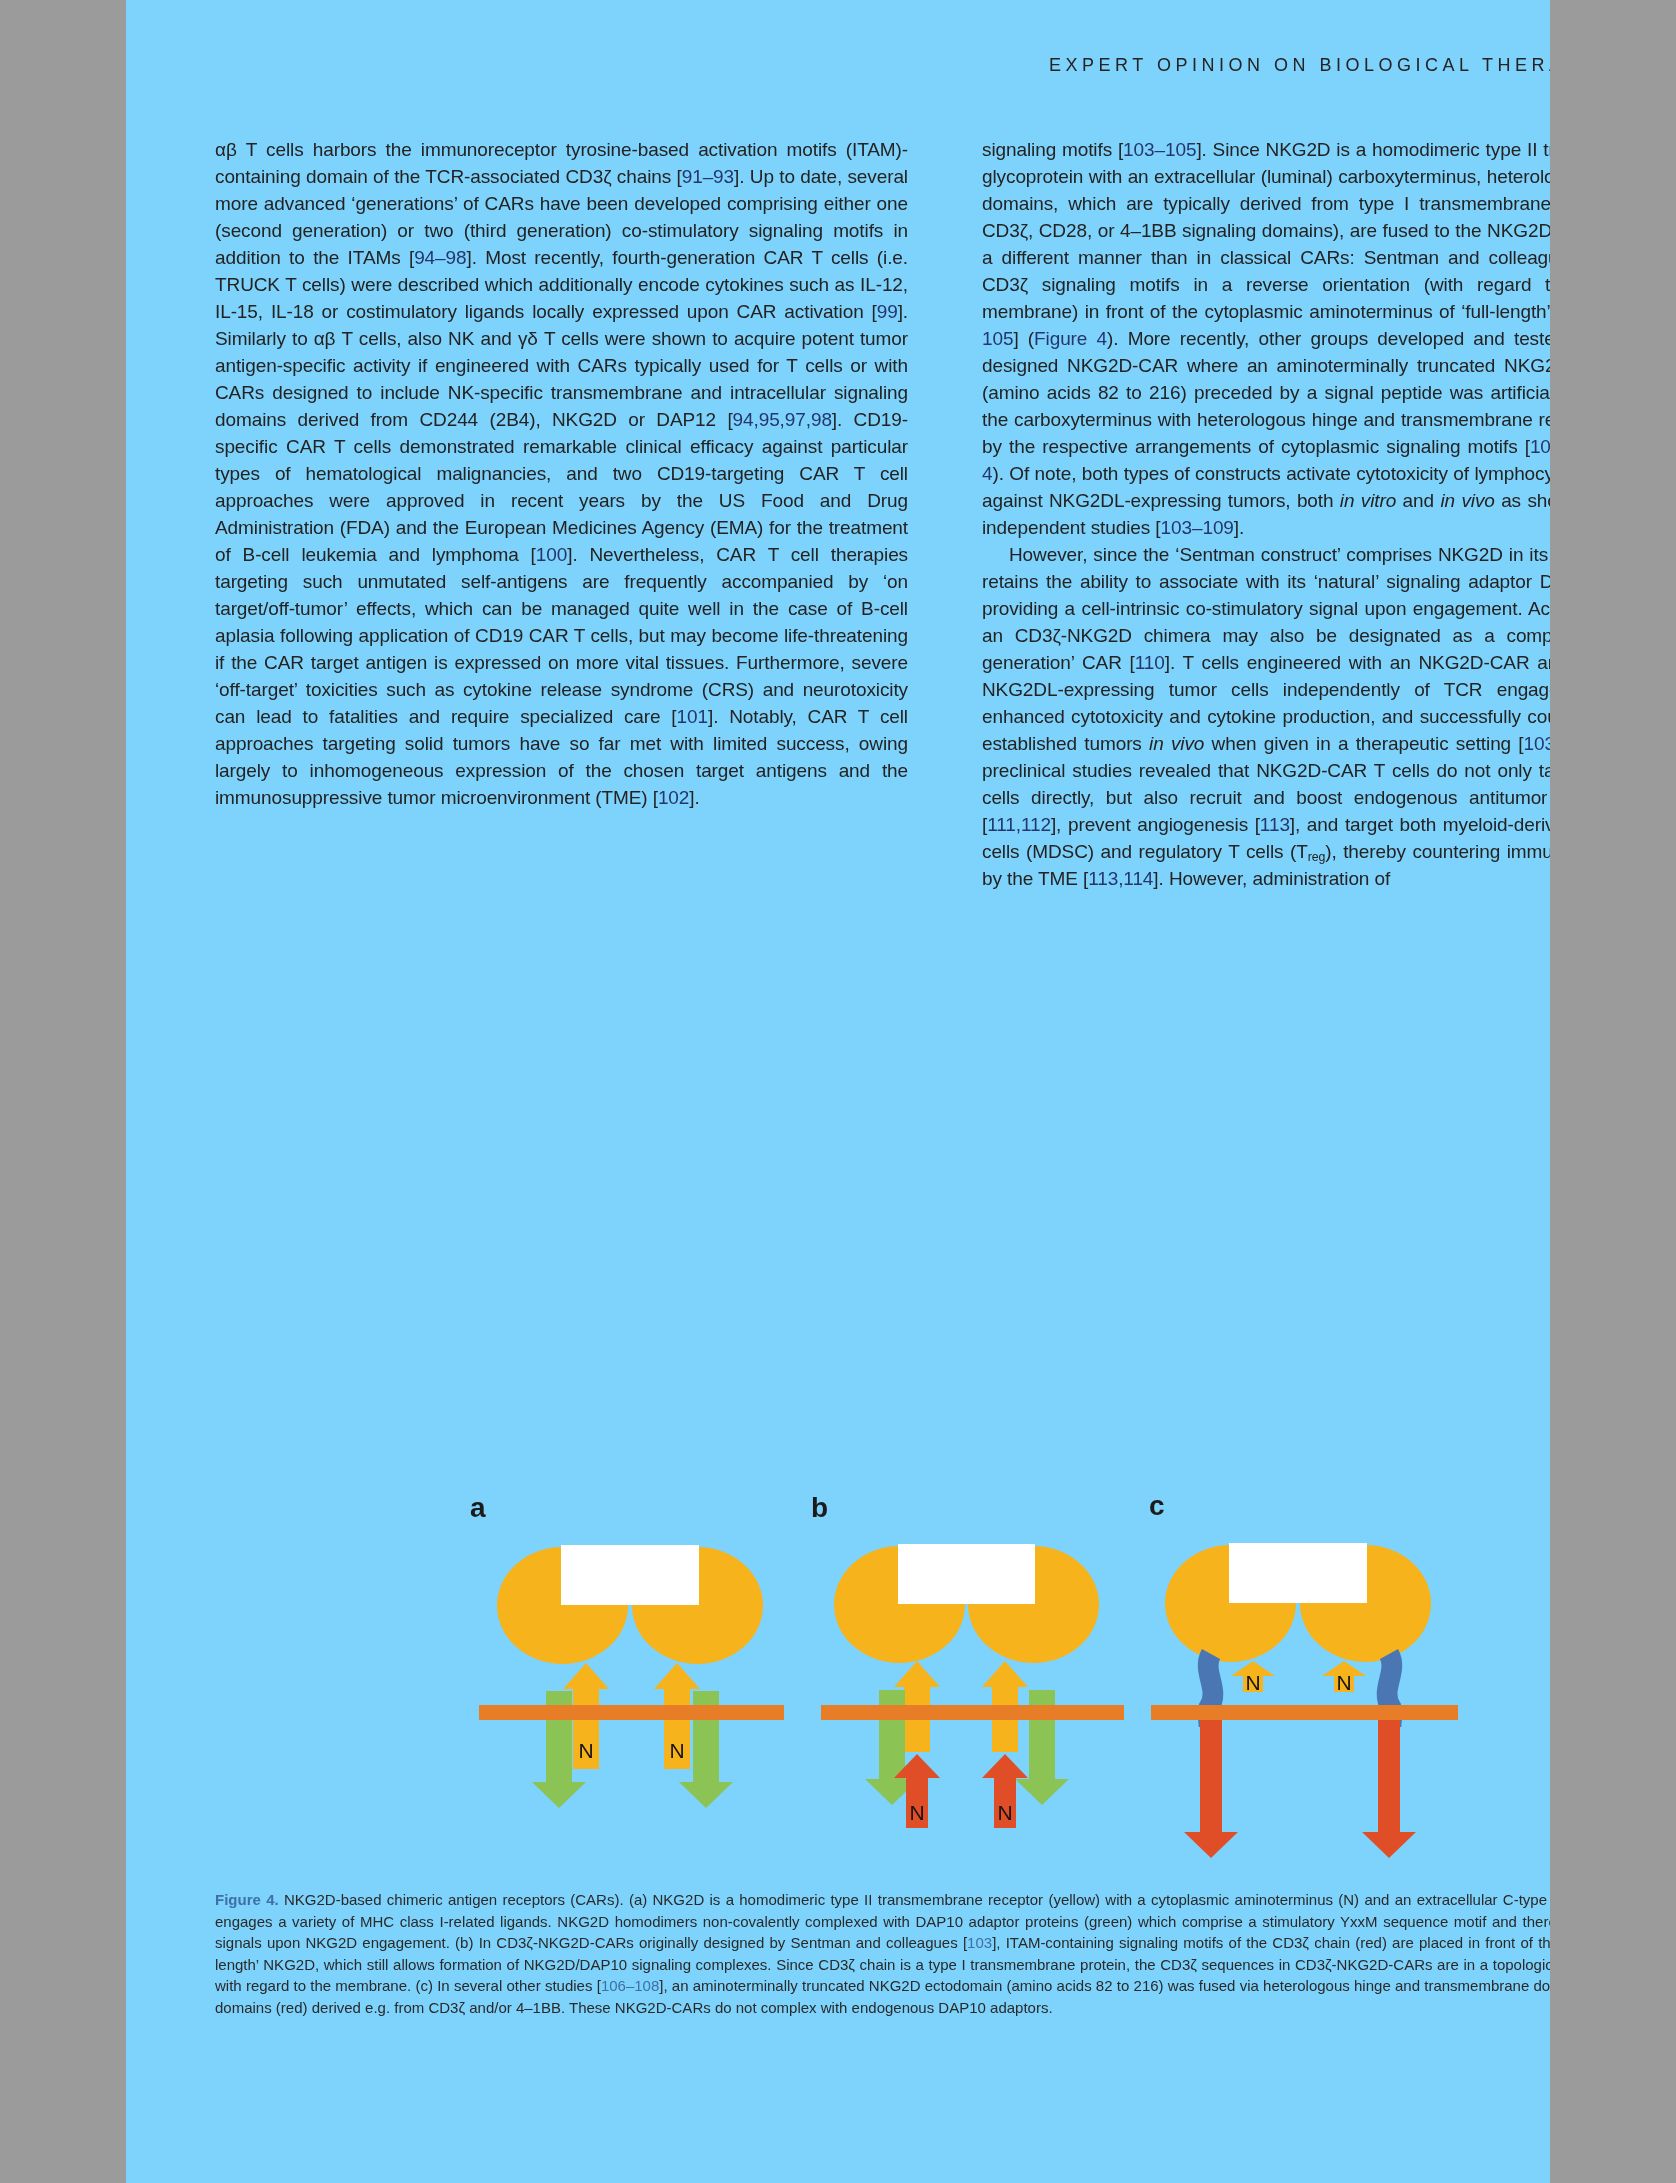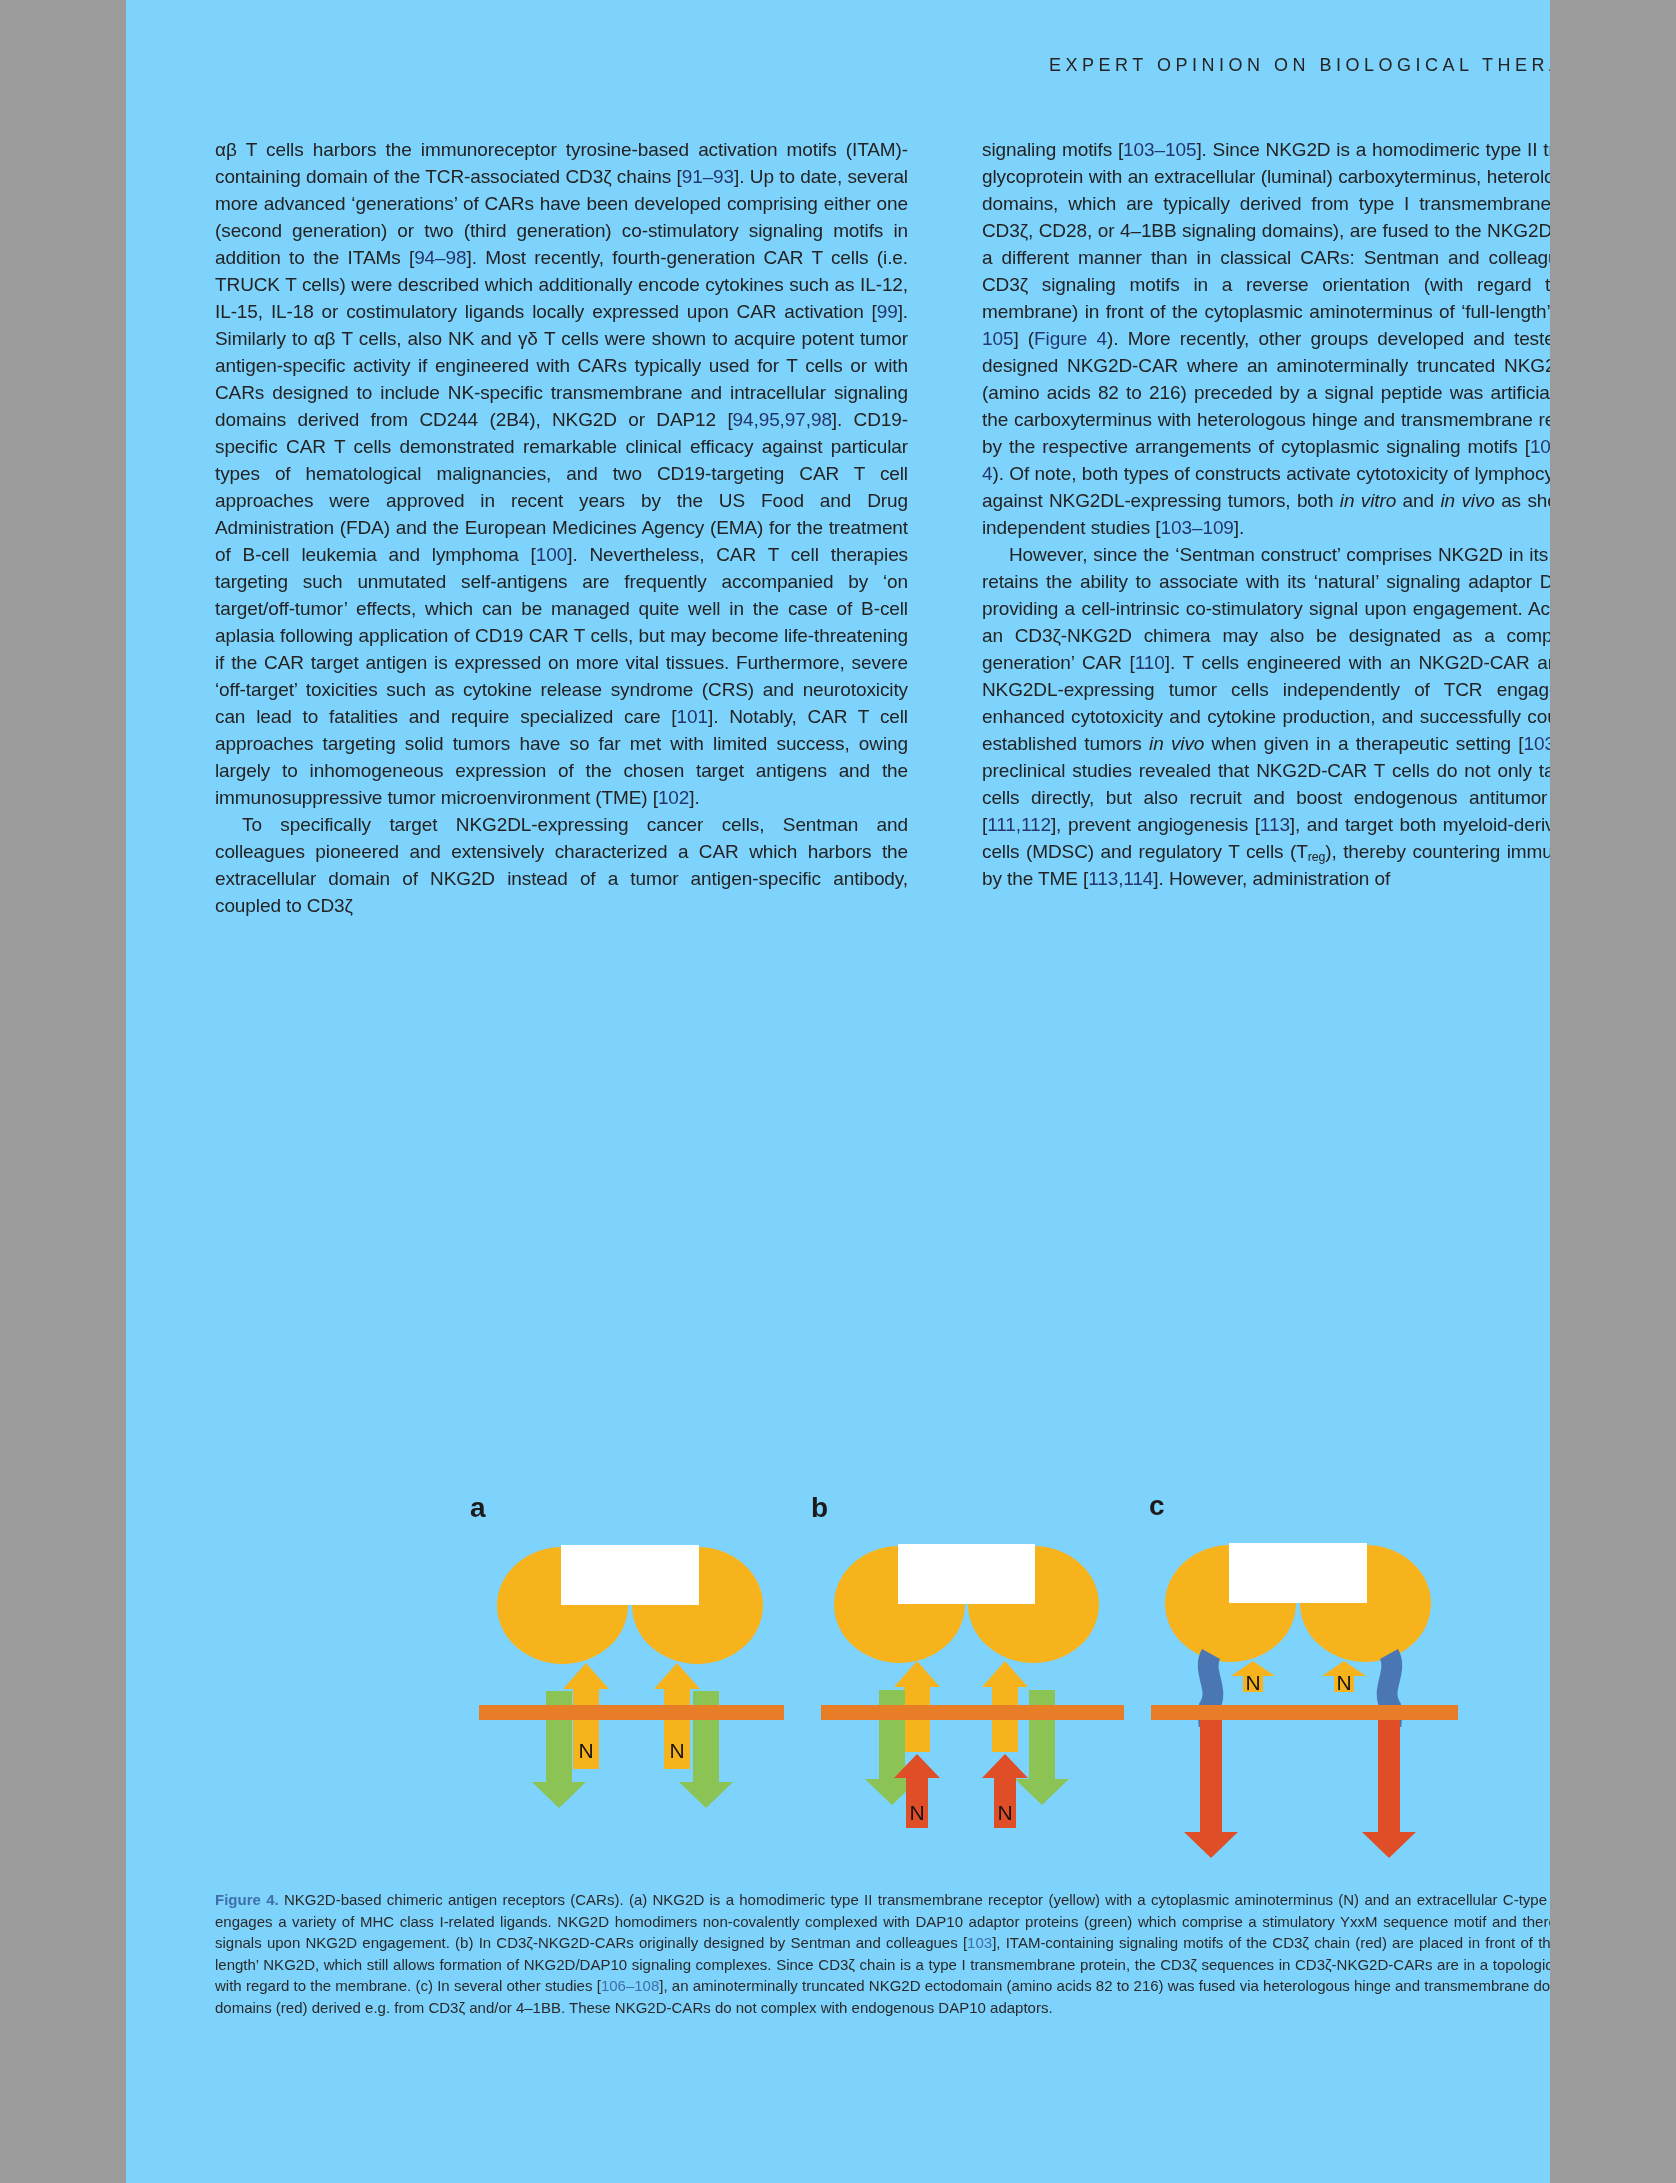--- a/index.html
+++ b/index.html
@@ -73,21 +73,20 @@
         <circle cx="17" cy="13.2" r="2.2" fill="#262323"></circle>
         <path d="M9.5 17.5 c3 4.6 12 4.6 15 0 l-1.8 4.6 c-3.4 3 -8 3 -11.4 0 z" fill="#262323"></path>
       </svg>
     </span>
     <span class="pnum">2640</span>
   </div>
 
   <div class="main">
     <div class="col left">
       <p>αβ T cells harbors the immunoreceptor tyrosine-based activation motifs (ITAM)-containing domain of the TCR-associated CD3ζ chains [<span class="ref">91–93</span>]. Up to date, several more advanced ‘generations’ of CARs have been developed comprising either one (second generation) or two (third generation) co-stimulatory signaling motifs in addition to the ITAMs [<span class="ref">94–98</span>]. Most recently, fourth-generation CAR T cells (i.e. TRUCK T cells) were described which additionally encode cytokines such as IL-12, IL-15, IL-18 or costimulatory ligands locally expressed upon CAR activation [<span class="ref">99</span>]. Similarly to αβ T cells, also NK and γδ T cells were shown to acquire potent tumor antigen-specific activity if engineered with CARs typically used for T cells or with CARs designed to include NK-specific transmembrane and intracellular signaling domains derived from CD244 (2B4), NKG2D or DAP12 [<span class="ref">94,95,97,98</span>]. CD19-specific CAR T cells demonstrated remarkable clinical efficacy against particular types of hematological malignancies, and two CD19-targeting CAR T cell approaches were approved in recent years by the US Food and Drug Administration (FDA) and the European Medicines Agency (EMA) for the treatment of B-cell leukemia and lymphoma [<span class="ref">100</span>]. Nevertheless, CAR T cell therapies targeting such unmutated self-antigens are frequently accompanied by ‘on target/off-tumor’ effects, which can be managed quite well in the case of B-cell aplasia following application of CD19 CAR T cells, but may become life-threatening if the CAR target antigen is expressed on more vital tissues. Furthermore, severe ‘off-target’ toxicities such as cytokine release syndrome (CRS) and neurotoxicity can lead to fatalities and require specialized care [<span class="ref">101</span>]. Notably, CAR T cell approaches targeting solid tumors have so far met with limited success, owing largely to inhomogeneous expression of the chosen target antigens and the immunosuppressive tumor microenvironment (TME) [<span class="ref">102</span>].</p>
-      <p class="indent">To specifically target NKG2DL-expressing cancer cells, Sentman and colleagues pioneered and extensively characterized a CAR which harbors the extracellular domain of NKG2D instead of a tumor antigen-specific antibody, coupled to CD3ζ</p>
     </div>
     <div class="col right">
       <p>signaling motifs [<span class="ref">103–105</span>]. Since NKG2D is a homodimeric type II transmembrane glycoprotein with an extracellular (luminal) carboxyterminus, heterologous signaling domains, which are typically derived from type I transmembrane proteins (e.g. CD3ζ, CD28, or 4–1BB signaling domains), are fused to the NKG2D ectodomain in a different manner than in classical CARs: Sentman and colleagues added the CD3ζ signaling motifs in a reverse orientation (with regard to the plasma membrane) in front of the cytoplasmic aminoterminus of ‘full-length’ NKG2D [<span class="ref">103–105</span>] (<span class="ref">Figure 4</span>). More recently, other groups developed and tested a differently designed NKG2D-CAR where an aminoterminally truncated NKG2D ectodomain (amino acids 82 to 216) preceded by a signal peptide was artificially extended at the carboxyterminus with heterologous hinge and transmembrane regions followed by the respective arrangements of cytoplasmic signaling motifs [<span class="ref">106–108</span>] (<span class="ref">Figure 4</span>). Of note, both types of constructs activate cytotoxicity of lymphocytes specifically against NKG2DL-expressing tumors, both <em>in vitro</em> and <em>in vivo</em> as shown by several independent studies [<span class="ref">103–109</span>].</p>
       <p class="indent">However, since the ‘Sentman construct’ comprises NKG2D in its entirety, it also retains the ability to associate with its ‘natural’ signaling adaptor DAP10, thereby providing a cell-intrinsic co-stimulatory signal upon engagement. Accordingly, such an CD3ζ-NKG2D chimera may also be designated as a composite ‘second-generation’ CAR [<span class="ref">110</span>]. T cells engineered with an NKG2D-CAR are activated by NKG2DL-expressing tumor cells independently of TCR engagement, exhibit enhanced cytotoxicity and cytokine production, and successfully counter growth of established tumors <em>in vivo</em> when given in a therapeutic setting [<span class="ref">103–105</span>]. Further preclinical studies revealed that NKG2D-CAR T cells do not only target the tumor cells directly, but also recruit and boost endogenous antitumor immune cells [<span class="ref">111,112</span>], prevent angiogenesis [<span class="ref">113</span>], and target both myeloid-derived suppressor cells (MDSC) and regulatory T cells (T<sub>reg</sub>), thereby countering immunosuppression by the TME [<span class="ref">113,114</span>]. However, administration of</p>
     </div>
   </div>
 
   <div class="fig">
 
     <span class="panel-label" style="left:255px;top:12px;">a</span>

